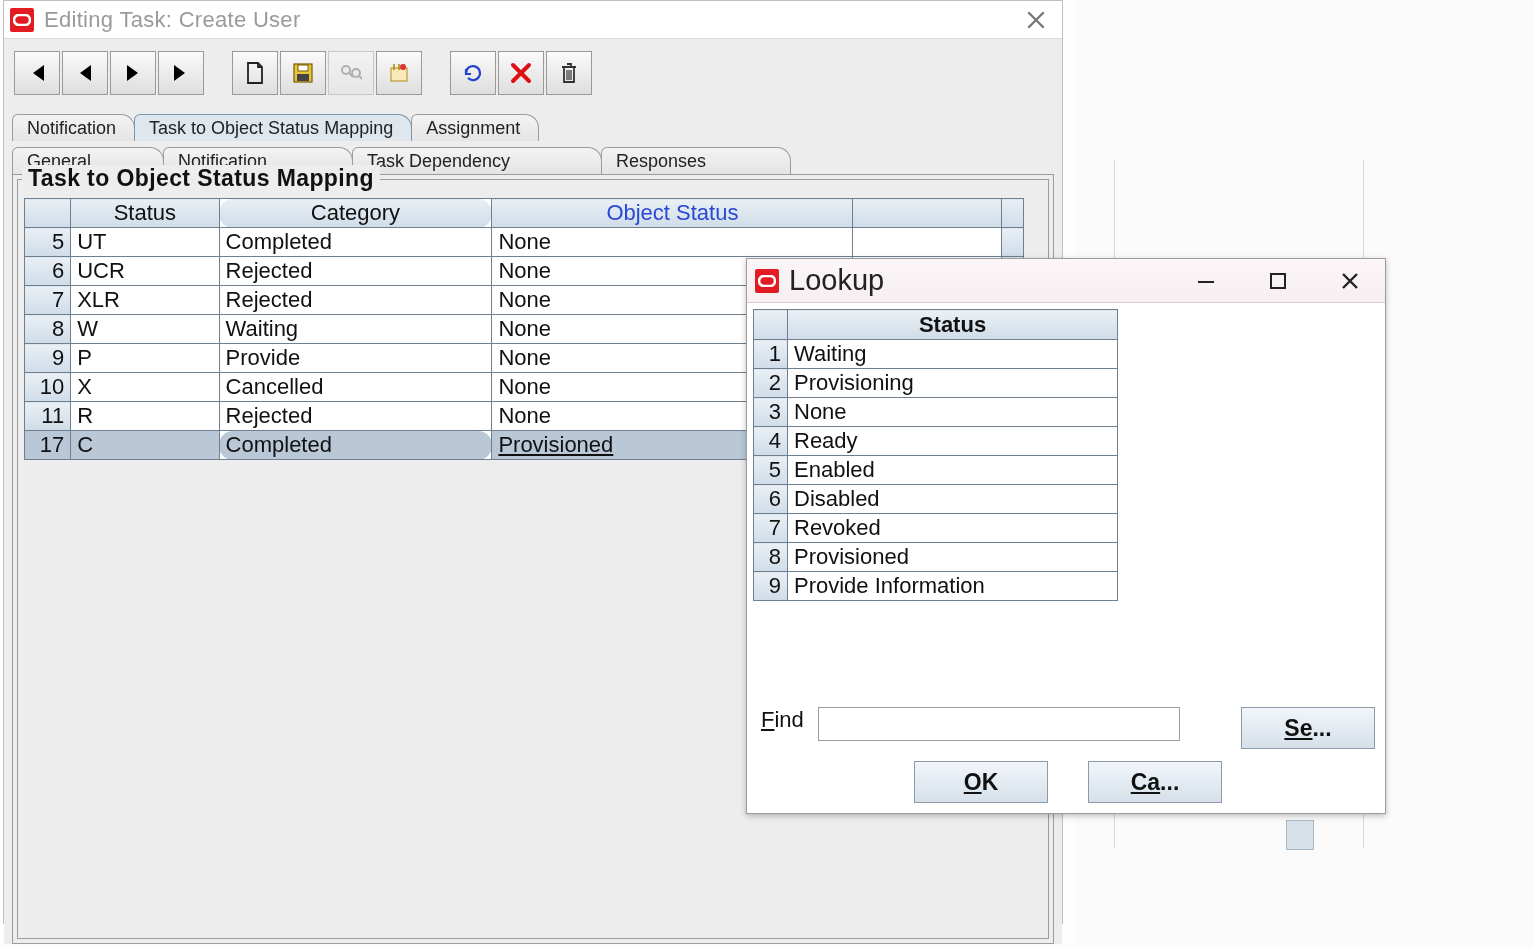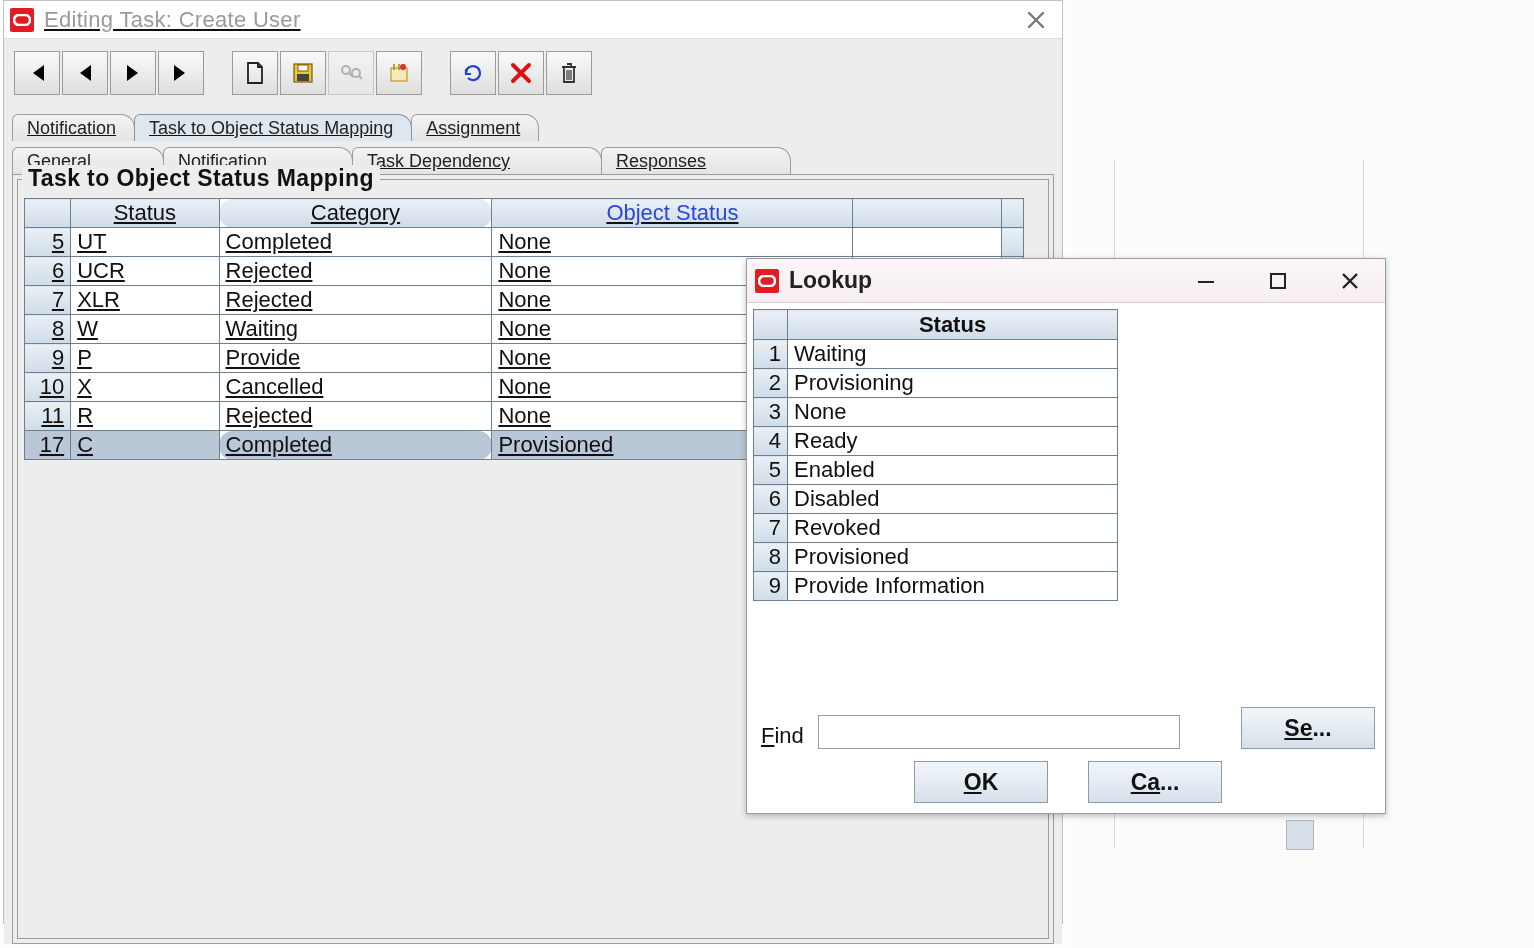--- a/index.html
+++ b/index.html
@@ -16,21 +16,20 @@
 
   
   .main-window {
     position: absolute;
     top: 0;
     left: 3px;
     width: 1060px;
     height: 924px;
     background: #ededed;
     border: 1px solid #c0c0c0;
-    text-decoration: underline;
   }
   .main-titlebar {
     height: 38px;
     background: #fff;
     display: flex;
     align-items: center;
     gap: 10px;
     padding: 0 6px;
     border-bottom: 1px solid #dcdcdc;
   }
@@ -199,21 +198,21 @@
   }
   .dlg-titlebar {
     height: 44px;
     display: flex;
     align-items: center;
     gap: 10px;
     padding: 0 8px;
     background: linear-gradient(#fcf6f8,#f6eef2);
     border-bottom: 1px solid #d6d0d3;
   }
-  .dlg-title { font-size: 23px; color: #222; font-weight: bold; }
+  .dlg-title { font-size: 29px; color: #222; }
   .winbtns { margin-left: auto; display: flex; gap: 38px; align-items: center; padding-right: 10px; }
   .winbtn { width: 34px; height: 28px; display: flex; align-items:center; justify-content:center; color:#222; font-size:22px; cursor:pointer; }
 
   .dlg-body { padding: 6px 6px 0 6px; flex: 0 0 auto; }
 
   .lookup-grid {
     border: 1px solid #6e7f8f;
     border-collapse: collapse;
     background: #fff;
   }
@@ -235,21 +234,21 @@
     text-align: right;
     background: linear-gradient(#eaf0f5,#cfdce8);
   }
   .lval { width: 330px; }
 
   .dlg-footer {
     margin-top: auto;
     padding: 8px 10px 10px 14px;
   }
   .find-row {
-    display: flex; align-items: flex-end; gap: 14px;
+    display: flex; align-items: flex-start; gap: 14px;
     margin-bottom: 12px;
   }
   .find-label .u { text-decoration: underline; }
   .find-input {
     width: 362px; height: 34px;
     border: 1px solid #9c9c9c;
     background: #fff;
   }
   .btn {
     height: 42px;

